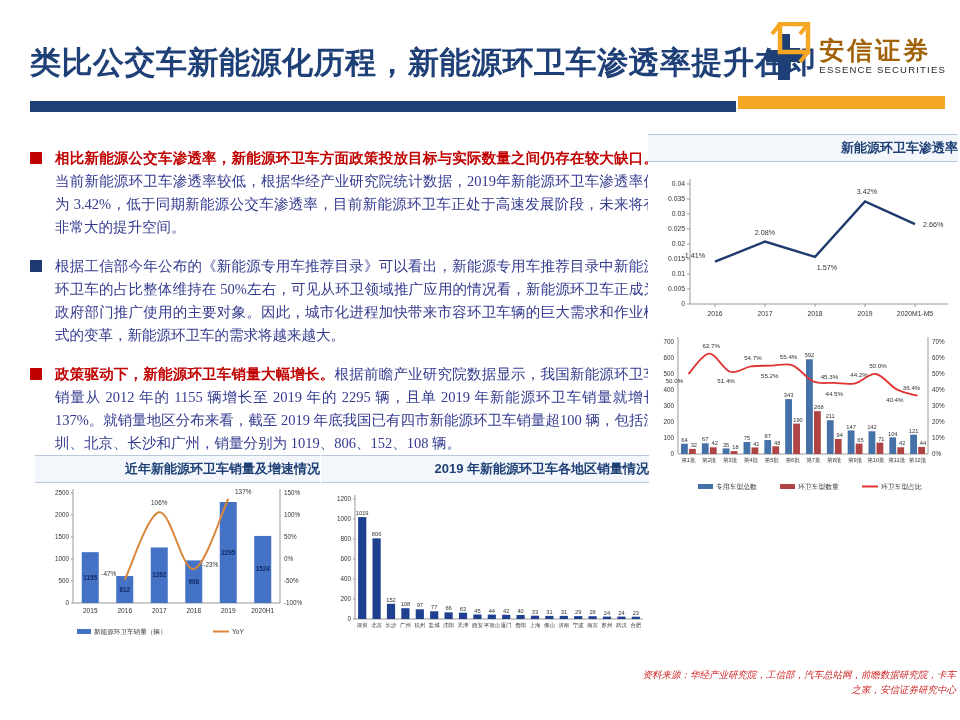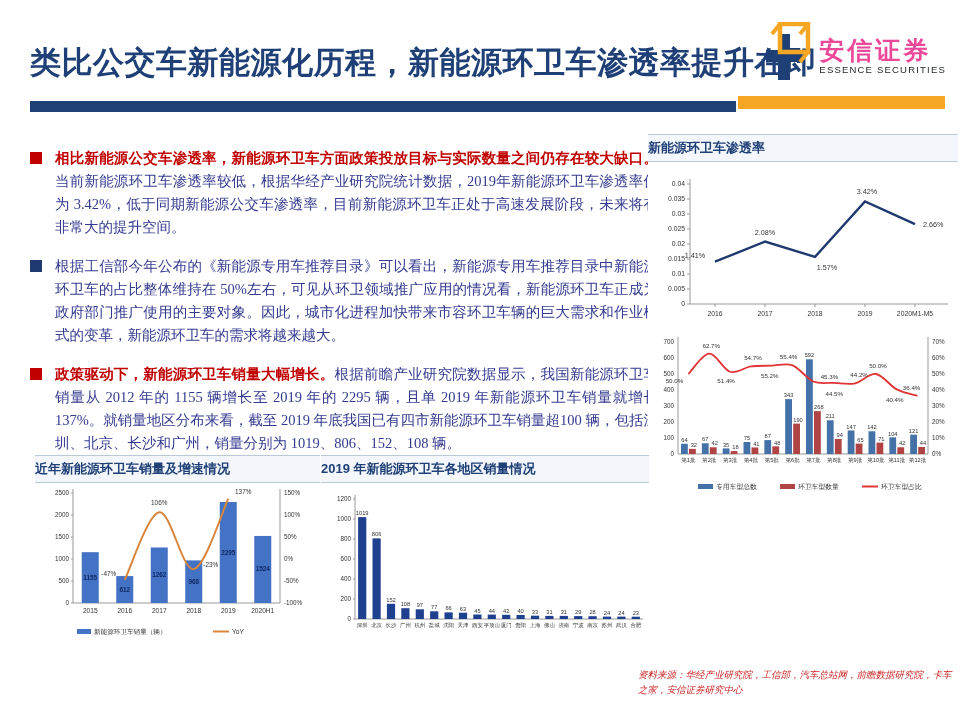--- a/index.html
+++ b/index.html
@@ -3,40 +3,40 @@
 <meta charset="utf-8">
 <style>
   html,body{margin:0;padding:0}
   body{width:960px;height:720px;position:relative;background:#ffffff;overflow:hidden;
        font-family:"Liberation Sans",sans-serif}
   .slide-title{position:absolute;left:30px;top:42px;font-size:31px;font-weight:bold;
        color:#1f4077;white-space:nowrap;letter-spacing:0.5px}
   .navy-bar{position:absolute;left:30px;top:101px;width:706px;height:11px;background:#1f4077}
   .orange-bar{position:absolute;left:738px;top:96px;width:207px;height:13px;background:#f5a623}
   .logo{position:absolute;right:14px;top:22px;display:flex;align-items:center;gap:7px}
-  .logo-text .cn{font-size:25px;color:#ec4899;font-weight:600;letter-spacing:3px;line-height:28px}
+  .logo-text .cn{font-size:25px;color:#a16207;font-weight:600;letter-spacing:3px;line-height:28px}
   .logo-text .en{font-size:9.5px;color:#23282e;letter-spacing:1.2px;font-weight:normal}
   .bullets{position:absolute;left:30px;top:147px;width:628px}
   .bullet{position:relative;padding-left:25px;margin-bottom:16px;font-size:14.5px;line-height:23px;
        text-align:justify;color:#333a8f;font-family:"Liberation Serif",serif}
   .bullet .marker{position:absolute;left:0;top:5px;width:12px;height:12px}
   .m-red{background:#c00000}
   .m-navy{background:#1f3a70}
   .lead-red{color:#c00000;font-weight:bold}
   .panel{position:absolute;background:#ffffff}
-  .chart-title{height:26px;line-height:26px;text-align:left;color:#1f4077;font-weight:bold;
+  .chart-title{height:26px;line-height:26px;text-align:right;color:#1f4077;font-weight:bold;
        font-size:13px;background:#f3f7fb;border-top:1px solid #b9c9d9;border-bottom:1px solid #b9c9d9}
   .canvas{width:100%}
   .canvas svg{display:block}
   #p0{left:648px;top:134px;width:310px}
   #p1{left:648px;top:330px;width:310px}
   #p2{left:35px;top:455px;width:285px}
   #p3{left:321px;top:455px;width:328px}
   .source{position:absolute;left:638px;top:668px;width:318px;font-size:9.5px;line-height:15px;
-       color:#cc2222;font-style:italic;text-align:left;font-family:"Liberation Serif",serif}
+       color:#cc2222;font-style:italic;text-align:right;font-family:"Liberation Serif",serif}
 </style>
 </head>
 <body>
 
 <div class="slide-title">类比公交车新能源化历程，新能源环卫车渗透率提升在即</div>
 <div class="navy-bar"></div>
 <div class="orange-bar"></div>
 
 <div class="logo">
   <span>

